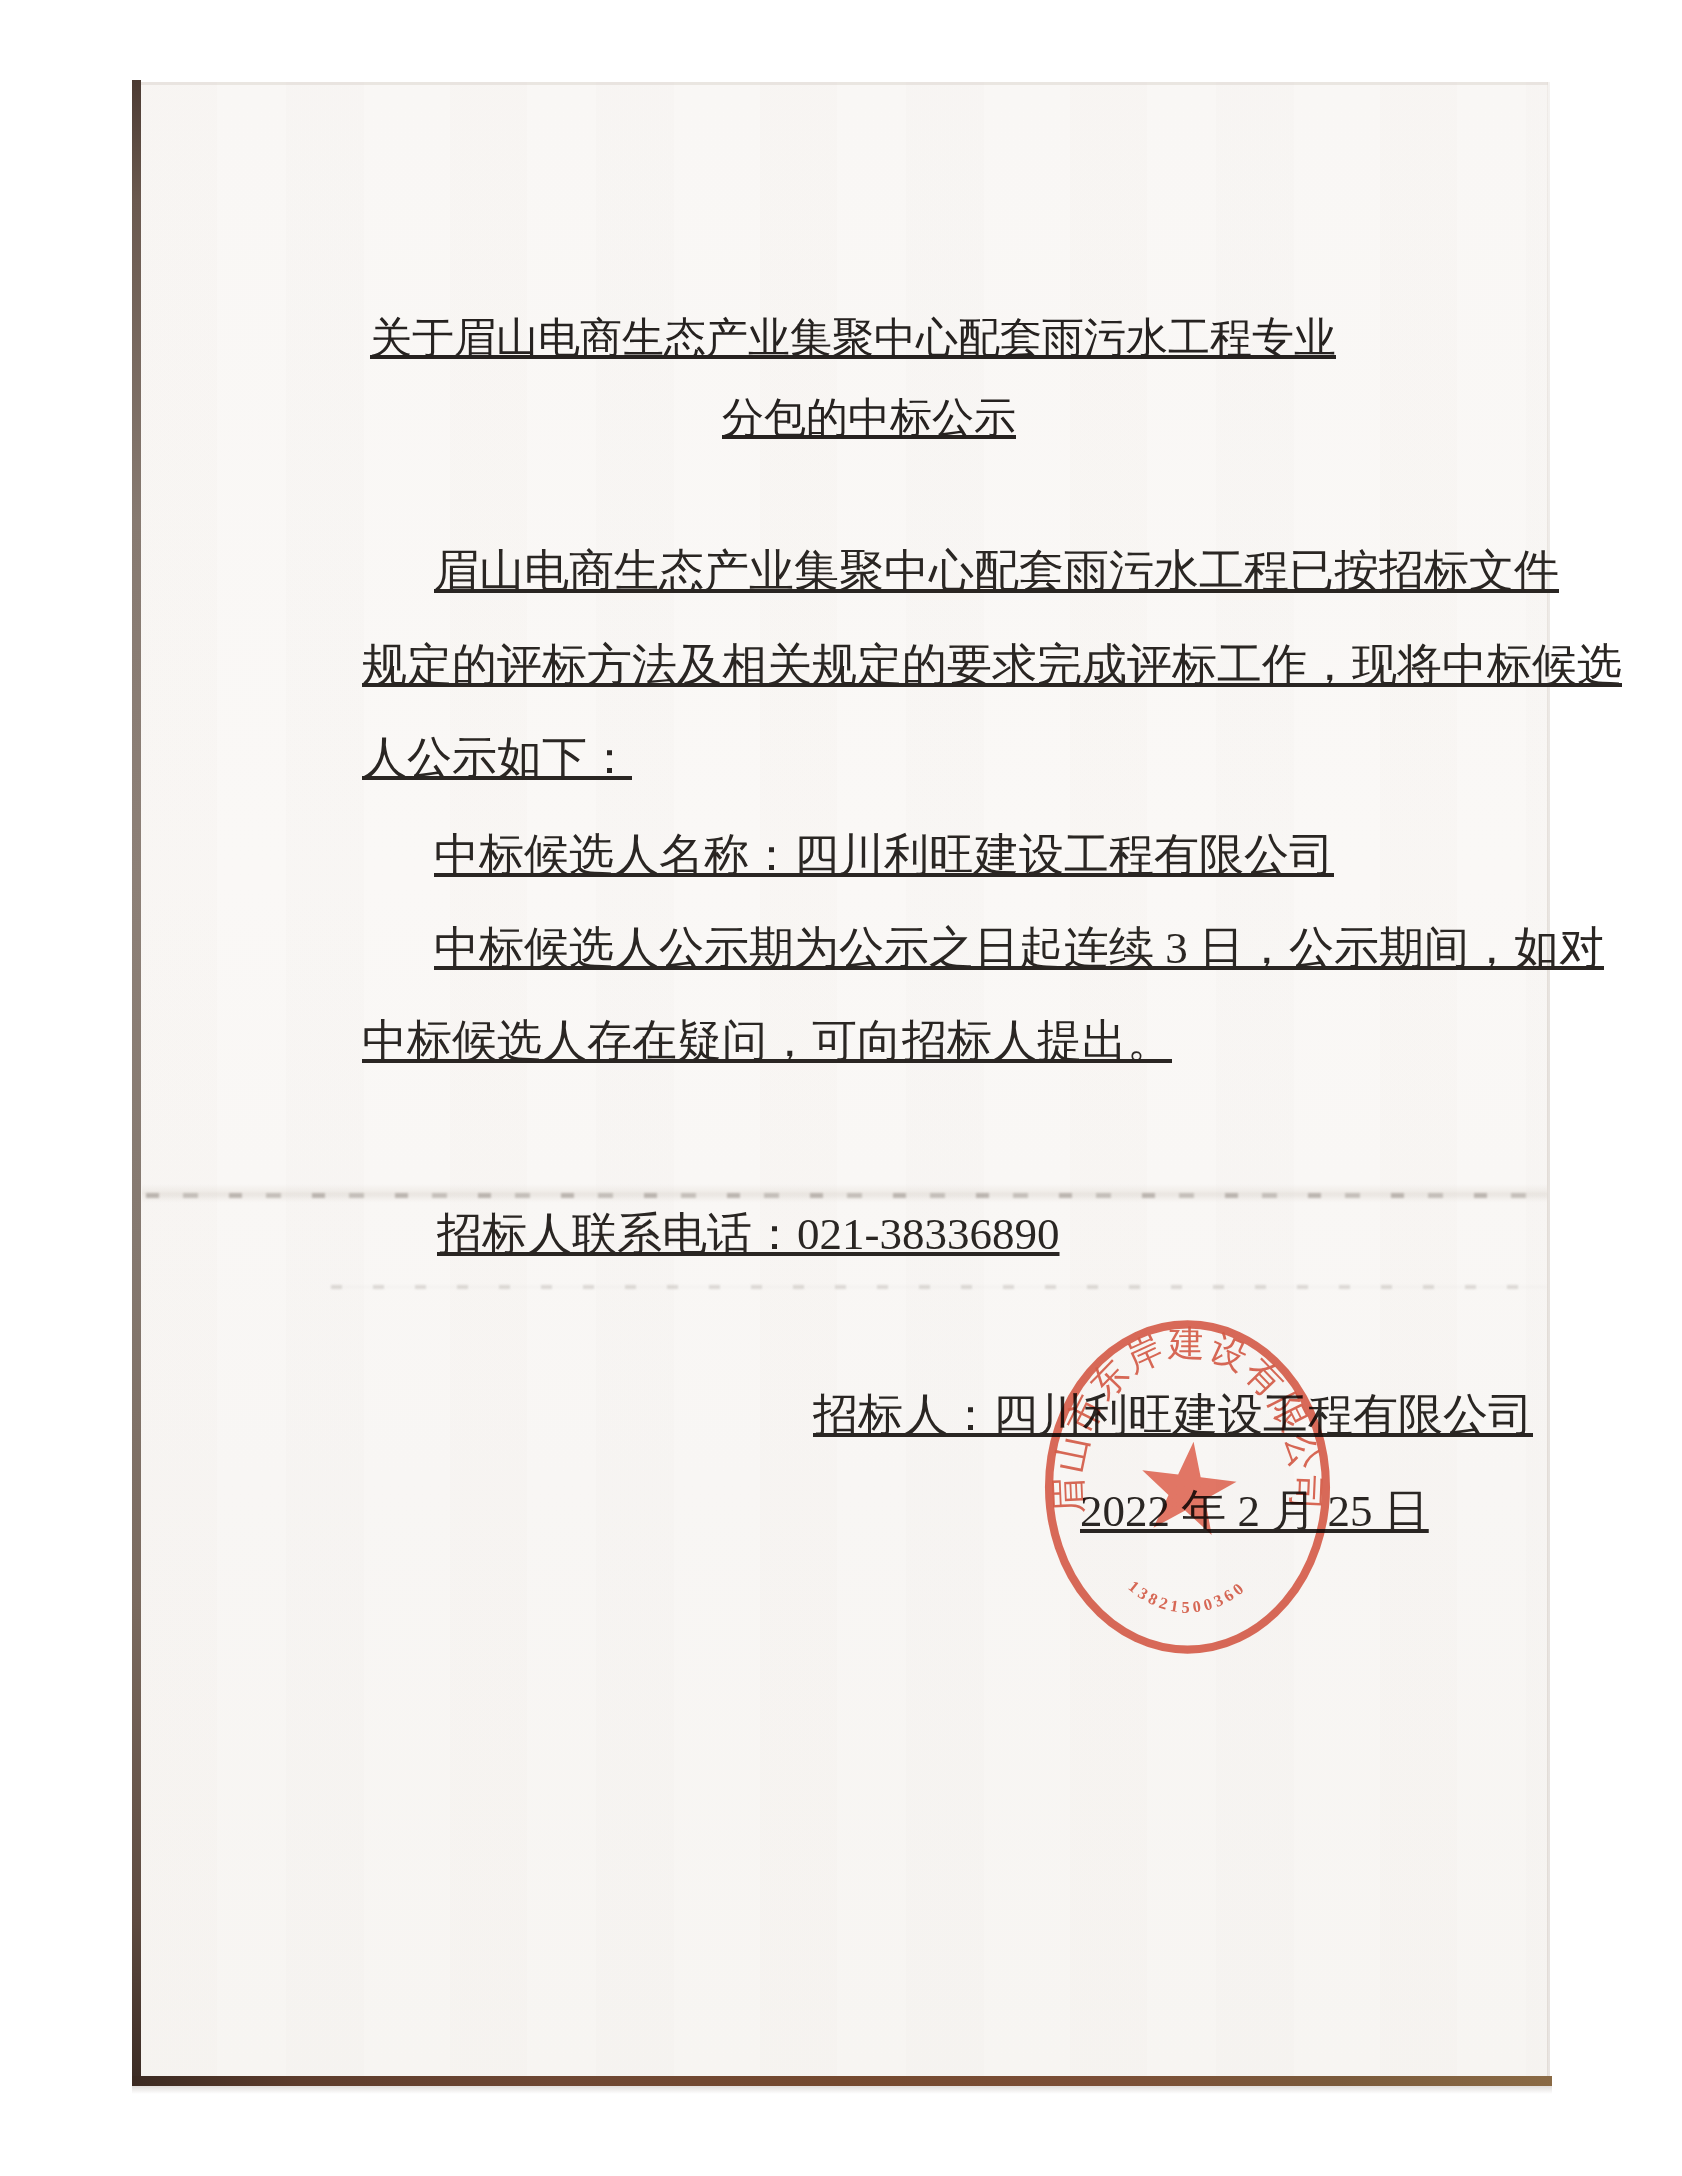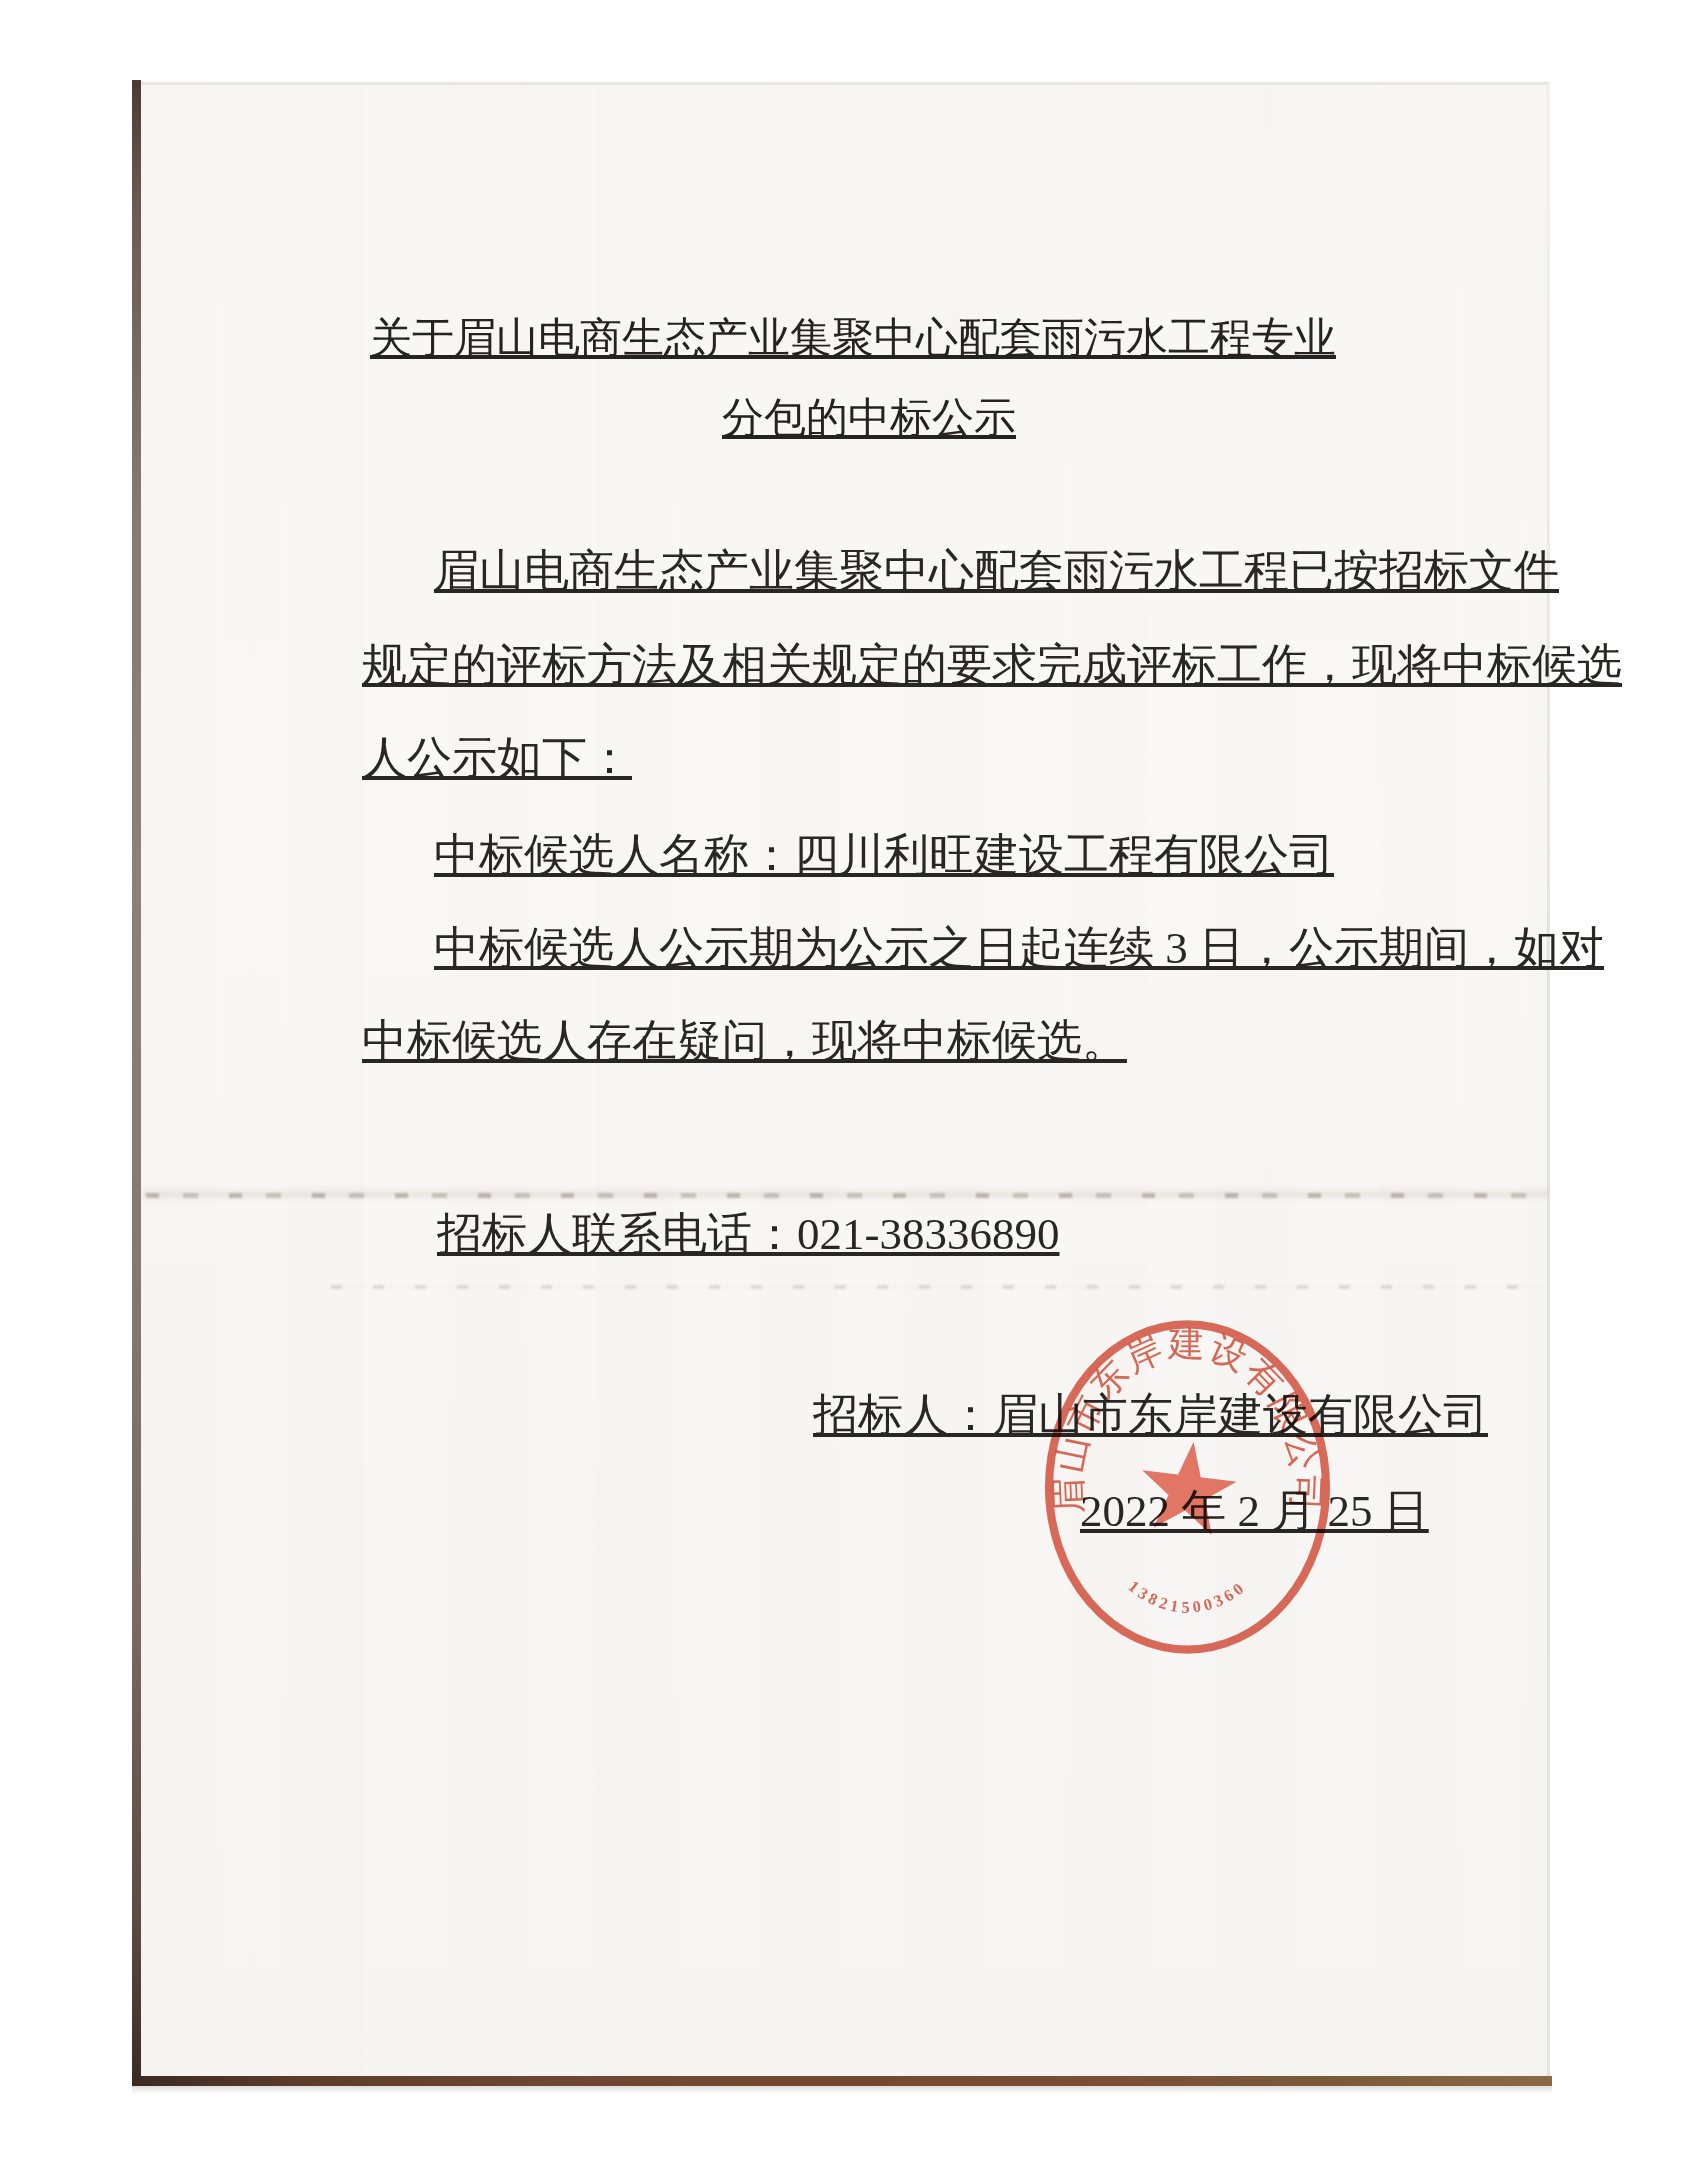--- a/index.html
+++ b/index.html
@@ -103,25 +103,25 @@
 <div id="title-1" class="tline title">关于眉山电商生态产业集聚中心配套雨污水工程专业</div>
 <div id="title-2" class="tline title">分包的中标公示</div>
 
 <div id="p1-l1" class="tline body-t">眉山电商生态产业集聚中心配套雨污水工程已按招标文件</div>
 <div id="p1-l2" class="tline body-t">规定的评标方法及相关规定的要求完成评标工作，现将中标候选</div>
 <div id="p1-l3" class="tline body-t">人公示如下：</div>
 
 <div id="cand" class="tline body-t">中标候选人名称：四川利旺建设工程有限公司</div>
 
 <div id="not-1" class="tline body-t">中标候选人公示期为公示之日起连续 3 日，公示期间，如对</div>
-<div id="not-2" class="tline body-t">中标候选人存在疑问，现将中标候选。</div>
+<div id="not-2" class="tline body-t">中标候选人存在疑问，可向招标人提出。</div>
 
 <div id="phone" class="tline body-t">招标人联系电话：021-38336890</div>
 
-<div id="signer" class="tline body-t">招标人：眉山市东岸建设有限公司</div>
+<div id="signer" class="tline body-t">招标人：四川利旺建设工程有限公司</div>
 <div id="date" class="tline body-t">2022 年 2 月 25 日</div>
 
 <svg class="stamp" viewBox="0 0 345 400" xmlns="http://www.w3.org/2000/svg">
   <defs>
     <filter id="soft" x="-5%" y="-5%" width="110%" height="110%">
       <feGaussianBlur stdDeviation="0.8"></feGaussianBlur>
     </filter>
     <path id="arc-company" d="M 52.7 239.3 A 124 152 0 1 1 292.3 239.3" fill="none"></path>
     <path id="arc-serial" d="M 101.5 316.6 A 118 146 0 0 0 243.5 316.6" fill="none"></path>
   </defs>

